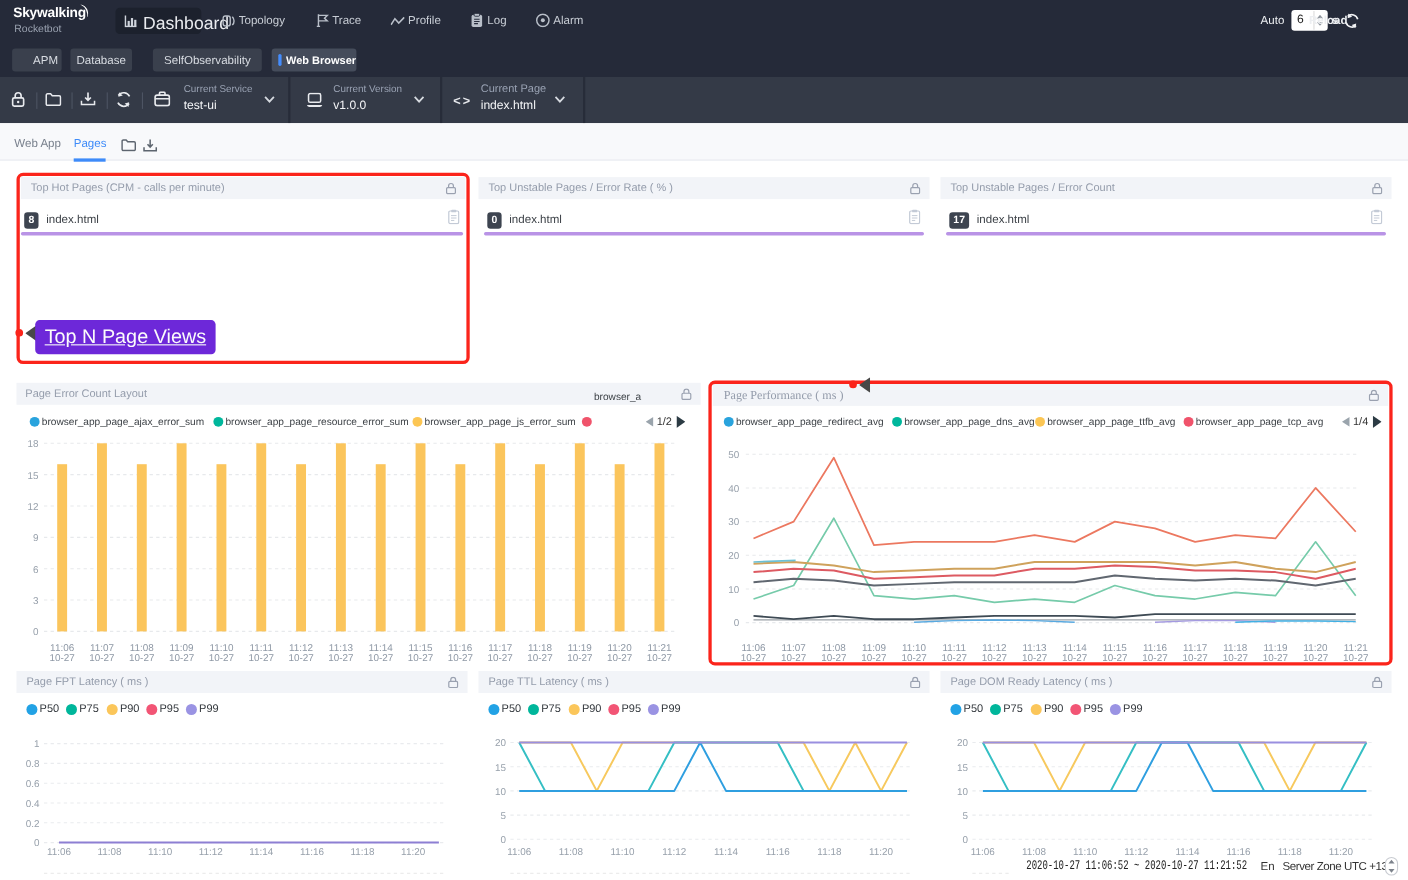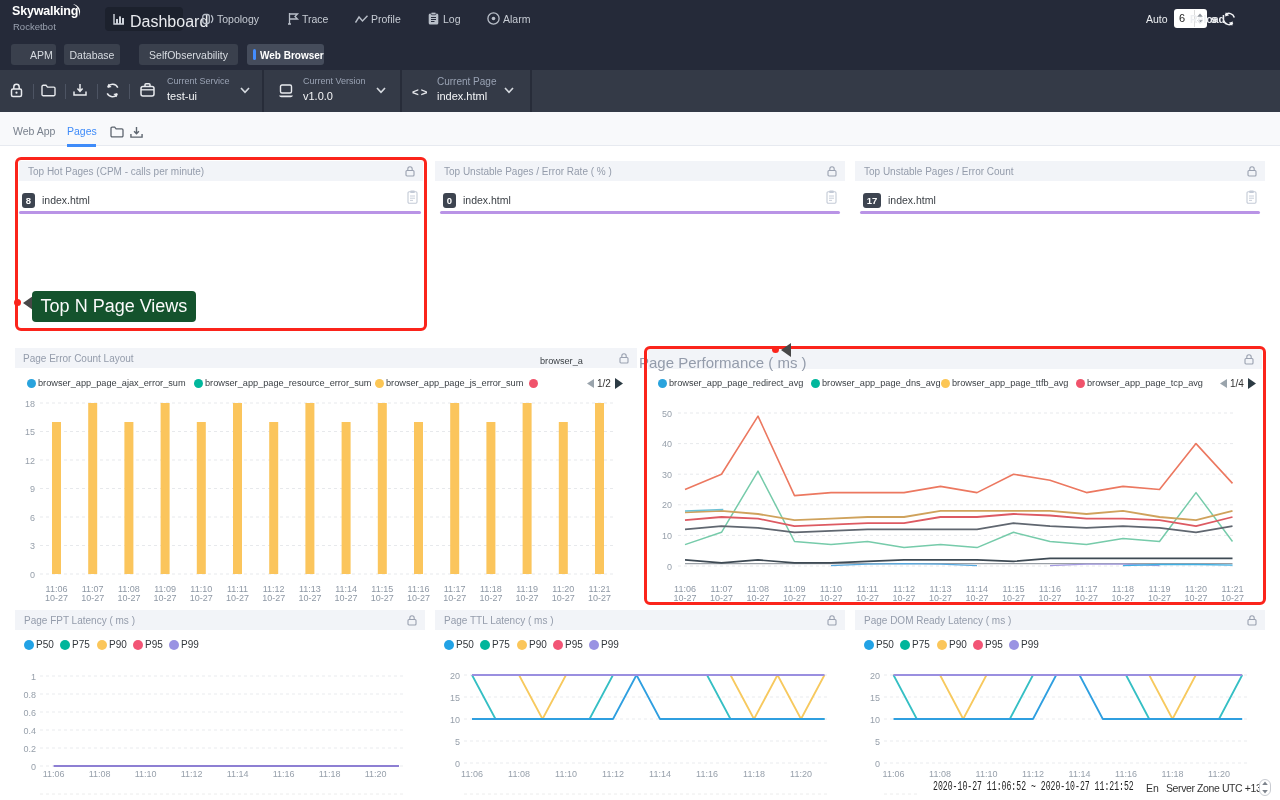--- a/index.html
+++ b/index.html
@@ -187,21 +187,21 @@
       <rect x="1" y="1.8" width="9" height="11.4" rx="1.2" stroke="#c3cad6" stroke-width="1.1" fill="none"></rect>
       <rect x="3.2" y="0.6" width="4.6" height="2.4" rx="0.8" fill="#c3cad6"></rect>
       <path d="M3 6 H8 M3 8.2 H8 M3 10.4 H6" stroke="#c3cad6" stroke-width="0.9"></path>
     </svg>
     <div class="abs" style="left:860px;top:211px;width:400px;height:3px;background:#b993e6;border-radius:2px;"></div>
 <div class="abs" style="left:15px;top:157px;width:412px;height:174px;border:3px solid #fb241b;border-radius:6px;"></div>
 <div class="abs" style="left:14px;top:299px;width:7px;height:7px;background:#fb241b;border-radius:50%;"></div>
 <svg style="left:23px;top:296px;" width="10" height="14" viewBox="0 0 10 14">
       <path d="M10 0 L0 7 L10 14 Z" fill="#484848"></path>
     </svg>
-<div class="abs" style="left:32px;top:291px;width:164px;height:31px;background:#14532d;border-radius:4px;color:#fbfbfb;font-size:18px;line-height:30px;text-align:center;">Top N Page Views</div>
+<div class="abs" style="left:32px;top:291px;width:164px;height:31px;background:#6d28d9;border-radius:4px;color:#fbfbfb;font-size:18px;line-height:30px;text-align:center;text-decoration:underline;">Top N Page Views</div>
 <div class="abs" style="left:15px;top:348px;width:622px;height:20px;background:#f2f4f8;"></div>
     <div class="abs" style="left:23px;top:353px;color:#949cab;font-size:10px;">Page Error Count Layout</div>
     <svg style="left:619px;top:353px;" width="10" height="11" viewBox="0 0 10 11">
       <rect x="1" y="4.5" width="8" height="5.5" rx="1" stroke="#9aa1b0" stroke-width="1.1" fill="none"></rect>
       <path d="M2.8 4.5 V3 a2.2 2.2 0 0 1 4.4 0 V4.5" stroke="#9aa1b0" stroke-width="1.1" fill="none"></path>
     </svg>
 <div class="abs" style="left:27px;top:379px;width:9px;height:9px;background:#29a3dd;border-radius:50%;"></div>
 <div class="abs" style="left:38px;top:378px;color:#3a3f44;font-size:9.2px;">browser_app_page_ajax_error_sum</div>
 <div class="abs" style="left:194px;top:379px;width:9px;height:9px;background:#00b79c;border-radius:50%;"></div>
 <div class="abs" style="left:205px;top:378px;color:#3a3f44;font-size:9.2px;">browser_app_page_resource_error_sum</div>
@@ -274,21 +274,21 @@
       <text x="512.1" y="200" text-anchor="middle" font-size="9" fill="#8e98a5">11:19</text>
       <text x="512.1" y="209" text-anchor="middle" font-size="9" fill="#8e98a5">10-27</text>
       <rect x="543.8" y="30.0" width="9" height="152.0" fill="#fbc55c"></rect>
       <text x="548.3" y="200" text-anchor="middle" font-size="9" fill="#8e98a5">11:20</text>
       <text x="548.3" y="209" text-anchor="middle" font-size="9" fill="#8e98a5">10-27</text>
       <rect x="580.0" y="11.0" width="9" height="171.0" fill="#fbc55c"></rect>
       <text x="584.5" y="200" text-anchor="middle" font-size="9" fill="#8e98a5">11:21</text>
       <text x="584.5" y="209" text-anchor="middle" font-size="9" fill="#8e98a5">10-27</text>
     </svg>
 <div class="abs" style="left:648px;top:349px;width:614px;height:20px;background:#f2f4f8;"></div>
-    <div class="abs" style="left:639px;top:354px;color:#949cab;font-size:15px;">Page Performance ( ms )</div>
+    <div class="abs" style="left:658px;top:354px;color:#949cab;font-size:11px;font-family:Liberation Serif, serif;">Page Performance ( ms )</div>
     <svg style="left:1244px;top:354px;" width="10" height="11" viewBox="0 0 10 11">
       <rect x="1" y="4.5" width="8" height="5.5" rx="1" stroke="#9aa1b0" stroke-width="1.1" fill="none"></rect>
       <path d="M2.8 4.5 V3 a2.2 2.2 0 0 1 4.4 0 V4.5" stroke="#9aa1b0" stroke-width="1.1" fill="none"></path>
     </svg>
 <div class="abs" style="left:658px;top:379px;width:9px;height:9px;background:#29a3dd;border-radius:50%;"></div>
 <div class="abs" style="left:669px;top:378px;color:#3a3f44;font-size:9.2px;">browser_app_page_redirect_avg</div>
 <div class="abs" style="left:811px;top:379px;width:9px;height:9px;background:#00b79c;border-radius:50%;"></div>
 <div class="abs" style="left:822px;top:378px;color:#3a3f44;font-size:9.2px;">browser_app_page_dns_avg</div>
 <div class="abs" style="left:941px;top:379px;width:9px;height:9px;background:#fcc654;border-radius:50%;"></div>
 <div class="abs" style="left:952px;top:378px;color:#3a3f44;font-size:9.2px;">browser_app_page_ttfb_avg</div>

